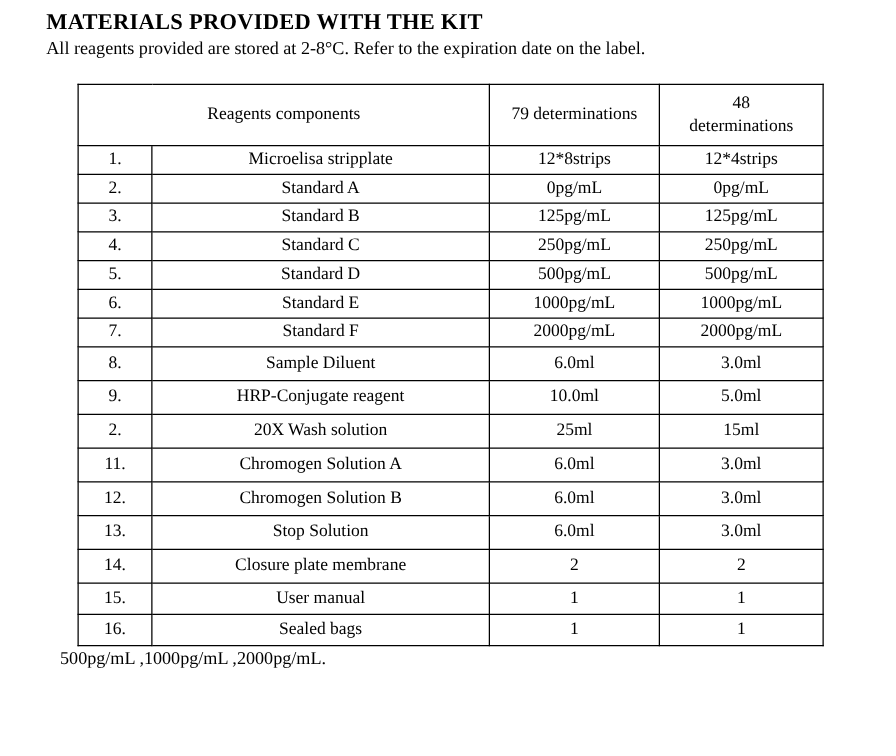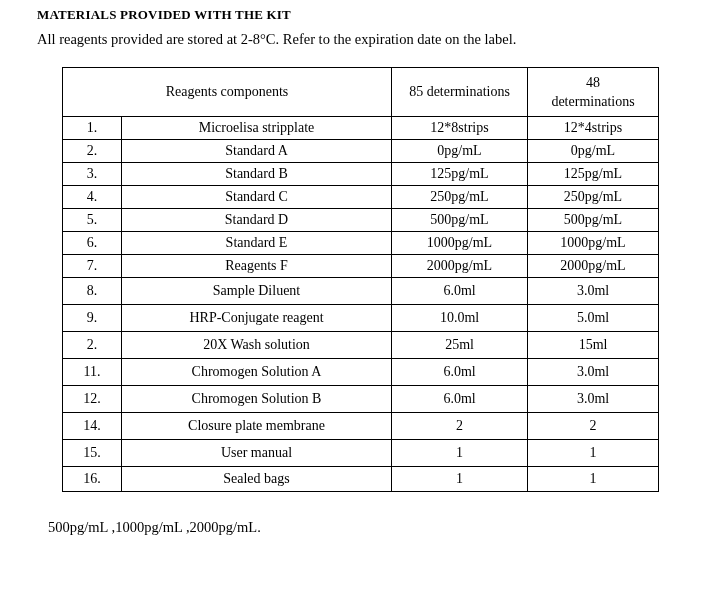--- a/index.html
+++ b/index.html
@@ -10,21 +10,21 @@
     height: 605px;
     background: #ffffff;
     color: #000000;
     font-family: "Liberation Serif", "DejaVu Serif", serif;
     overflow: hidden;
   }
   .doc-title {
     position: absolute;
     left: 37px;
     top: 7px;
-    font-size: 13px;
+    font-size: 18px;
     font-weight: bold;
     letter-spacing: 0.2px;
     white-space: nowrap;
   }
   .doc-subtitle {
     position: absolute;
     left: 37px;
     top: 31px;
     font-size: 14.5px;
     white-space: nowrap;
@@ -79,21 +79,21 @@
   <table class="kit-table">
     <colgroup>
       <col style="width:59px">
       <col style="width:270px">
       <col style="width:136px">
       <col style="width:131px">
     </colgroup>
     <thead>
       <tr>
         <th colspan="2">Reagents components</th>
-        <th>85 determinations</th>
+        <th>79 determinations</th>
         <th class="hdr-48">
           <span>48</span>
           <span>determinations</span>
         </th>
       </tr>
     </thead>
     <tbody>
       <tr>
         <td>1.</td>
         <td>Microelisa stripplate</td>
@@ -125,21 +125,21 @@
         <td>500pg/mL</td>
       </tr>
       <tr>
         <td>6.</td>
         <td>Standard E</td>
         <td>1000pg/mL</td>
         <td>1000pg/mL</td>
       </tr>
       <tr>
         <td>7.</td>
-        <td>Reagents F</td>
+        <td>Standard F</td>
         <td>2000pg/mL</td>
         <td>2000pg/mL</td>
       </tr>
       <tr>
         <td>8.</td>
         <td>Sample Diluent</td>
         <td>6.0ml</td>
         <td>3.0ml</td>
       </tr>
       <tr>
@@ -160,20 +160,26 @@
         <td>6.0ml</td>
         <td>3.0ml</td>
       </tr>
       <tr>
         <td>12.</td>
         <td>Chromogen Solution B</td>
         <td>6.0ml</td>
         <td>3.0ml</td>
       </tr>
       <tr>
+        <td>13.</td>
+        <td>Stop Solution</td>
+        <td>6.0ml</td>
+        <td>3.0ml</td>
+      </tr>
+      <tr>
         <td>14.</td>
         <td>Closure plate membrane</td>
         <td>2</td>
         <td>2</td>
       </tr>
       <tr>
         <td>15.</td>
         <td>User manual</td>
         <td>1</td>
         <td>1</td>

